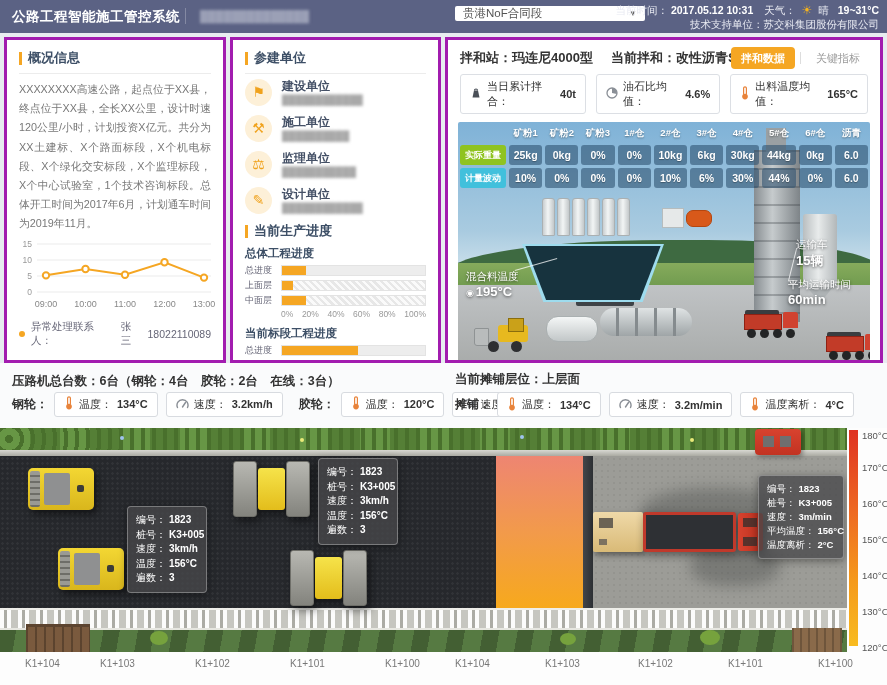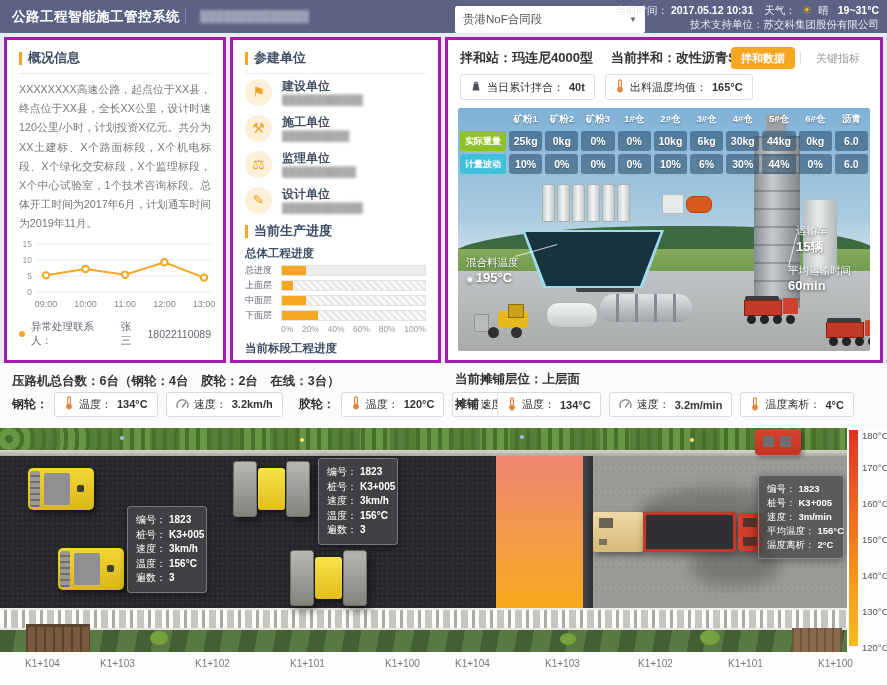--- a/index.html
+++ b/index.html
@@ -3,21 +3,21 @@
 <meta charset="utf-8">
 <style>
   html,body{margin:0;padding:0;background:#dfe3e8;}
   #app{position:relative;width:887px;height:685px;background:#e8ecf0;overflow:hidden;
        font-family:"Liberation Sans","DejaVu Sans",sans-serif;-webkit-font-smoothing:antialiased;}
   
   .topbar{position:absolute;left:0;top:0;width:887px;height:33px;background:#5b6284;z-index:20;}
   .app-title{position:absolute;left:12px;top:8px;font-size:13.5px;font-weight:700;color:#fff;letter-spacing:.5px;}
   .tb-divider{position:absolute;left:185px;top:8px;width:1px;height:16px;background:#8489a3;}
   .project-blur{position:absolute;left:200px;top:10px;font-size:11px;color:#9ba0b6;filter:blur(1.8px);}
-  .section-select{position:absolute;left:455px;top:6px;width:190px;height:27px;background:#fff;border-radius:2px;
+  .section-select{position:absolute;left:455px;top:6px;width:190px;height:15px;background:#fff;border-radius:2px;
        display:flex;align-items:center;justify-content:space-between;padding:0 8px;box-sizing:border-box;cursor:pointer;}
   .section-select span:first-child{font-size:11.5px;color:#555;}
   .section-select .caret{font-size:8px;color:#666;}
   .tb-info{position:absolute;right:8px;top:3px;text-align:right;color:#e8eaf2;font-size:10.5px;line-height:14px;}
   .tb-info .b{font-weight:700;color:#fff;}
   .tb-info .sun{color:#f5b31d;font-size:12px;margin:0 3px;}
   
   .card{position:absolute;top:37px;height:326px;background:#fff;border:3px solid #a21caf;box-sizing:border-box;overflow:hidden;}
   .c1{left:4px;width:222px;}
   .c2{left:230px;width:211px;}
@@ -271,26 +271,20 @@
           <div class="pg-track hatch">
             <i class="pg-fill" style="width: 8%;"></i>
           </div>
         </div>
         <div class="pg-row">
           <span class="pg-lab">中面层</span>
           <div class="pg-track hatch">
             <i class="pg-fill" style="width: 17%;"></i>
           </div>
         </div>
-        <div class="pg-row">
-          <span class="pg-lab">下面层</span>
-          <div class="pg-track hatch">
-            <i class="pg-fill" style="width: 25%;"></i>
-          </div>
-        </div>
         <div class="pg-axis">
           <span>0%</span>
           <span>20%</span>
           <span>40%</span>
           <span>60%</span>
           <span>80%</span>
           <span>100%</span>
         </div>
         <div class="pg-sub">当前标段工程进度</div>
         <div class="pg-row">
@@ -312,20 +306,28 @@
       </span>
     </div>
     <div id="plant-stats">
         <span class="stat-chip">
           <span><svg width="12" height="12" viewBox="0 0 12 12">
               <path d="M4 3.5 h4 l1.5 7 h-7 z" fill="#4a4f57"></path>
               <path d="M4.5 3.5 a1.5 1.5 0 1 1 3 0" fill="none" stroke="#4a4f57" stroke-width="1.2"></path>
             </svg></span>
           <span>当日累计拌合：</span>
           <span class="v">40t</span>
+        </span>
+        <span class="stat-chip">
+          <span><svg width="12" height="12" viewBox="0 0 12 12">
+              <circle cx="6" cy="6" r="5" fill="none" stroke="#8a8f96" stroke-width="1.3"></circle>
+              <path d="M6 6 L6 1 A5 5 0 0 1 10.8 7 z" fill="#8a8f96"></path>
+            </svg></span>
+          <span>油石比均值：</span>
+          <span class="v">4.6%</span>
         </span>
         <span class="stat-chip">
           <span><svg width="10" height="14" viewBox="0 0 10 14">
               <rect x="3.6" y="0.8" width="2.8" height="8.2" rx="1.4" fill="none" stroke="#e8833a" stroke-width="1.2"></rect>
               <circle cx="5" cy="10.6" r="2.8" fill="#e8833a"></circle>
             </svg></span>
           <span>出料温度均值：</span>
           <span class="v">165°C</span>
         </span>
       </div>

